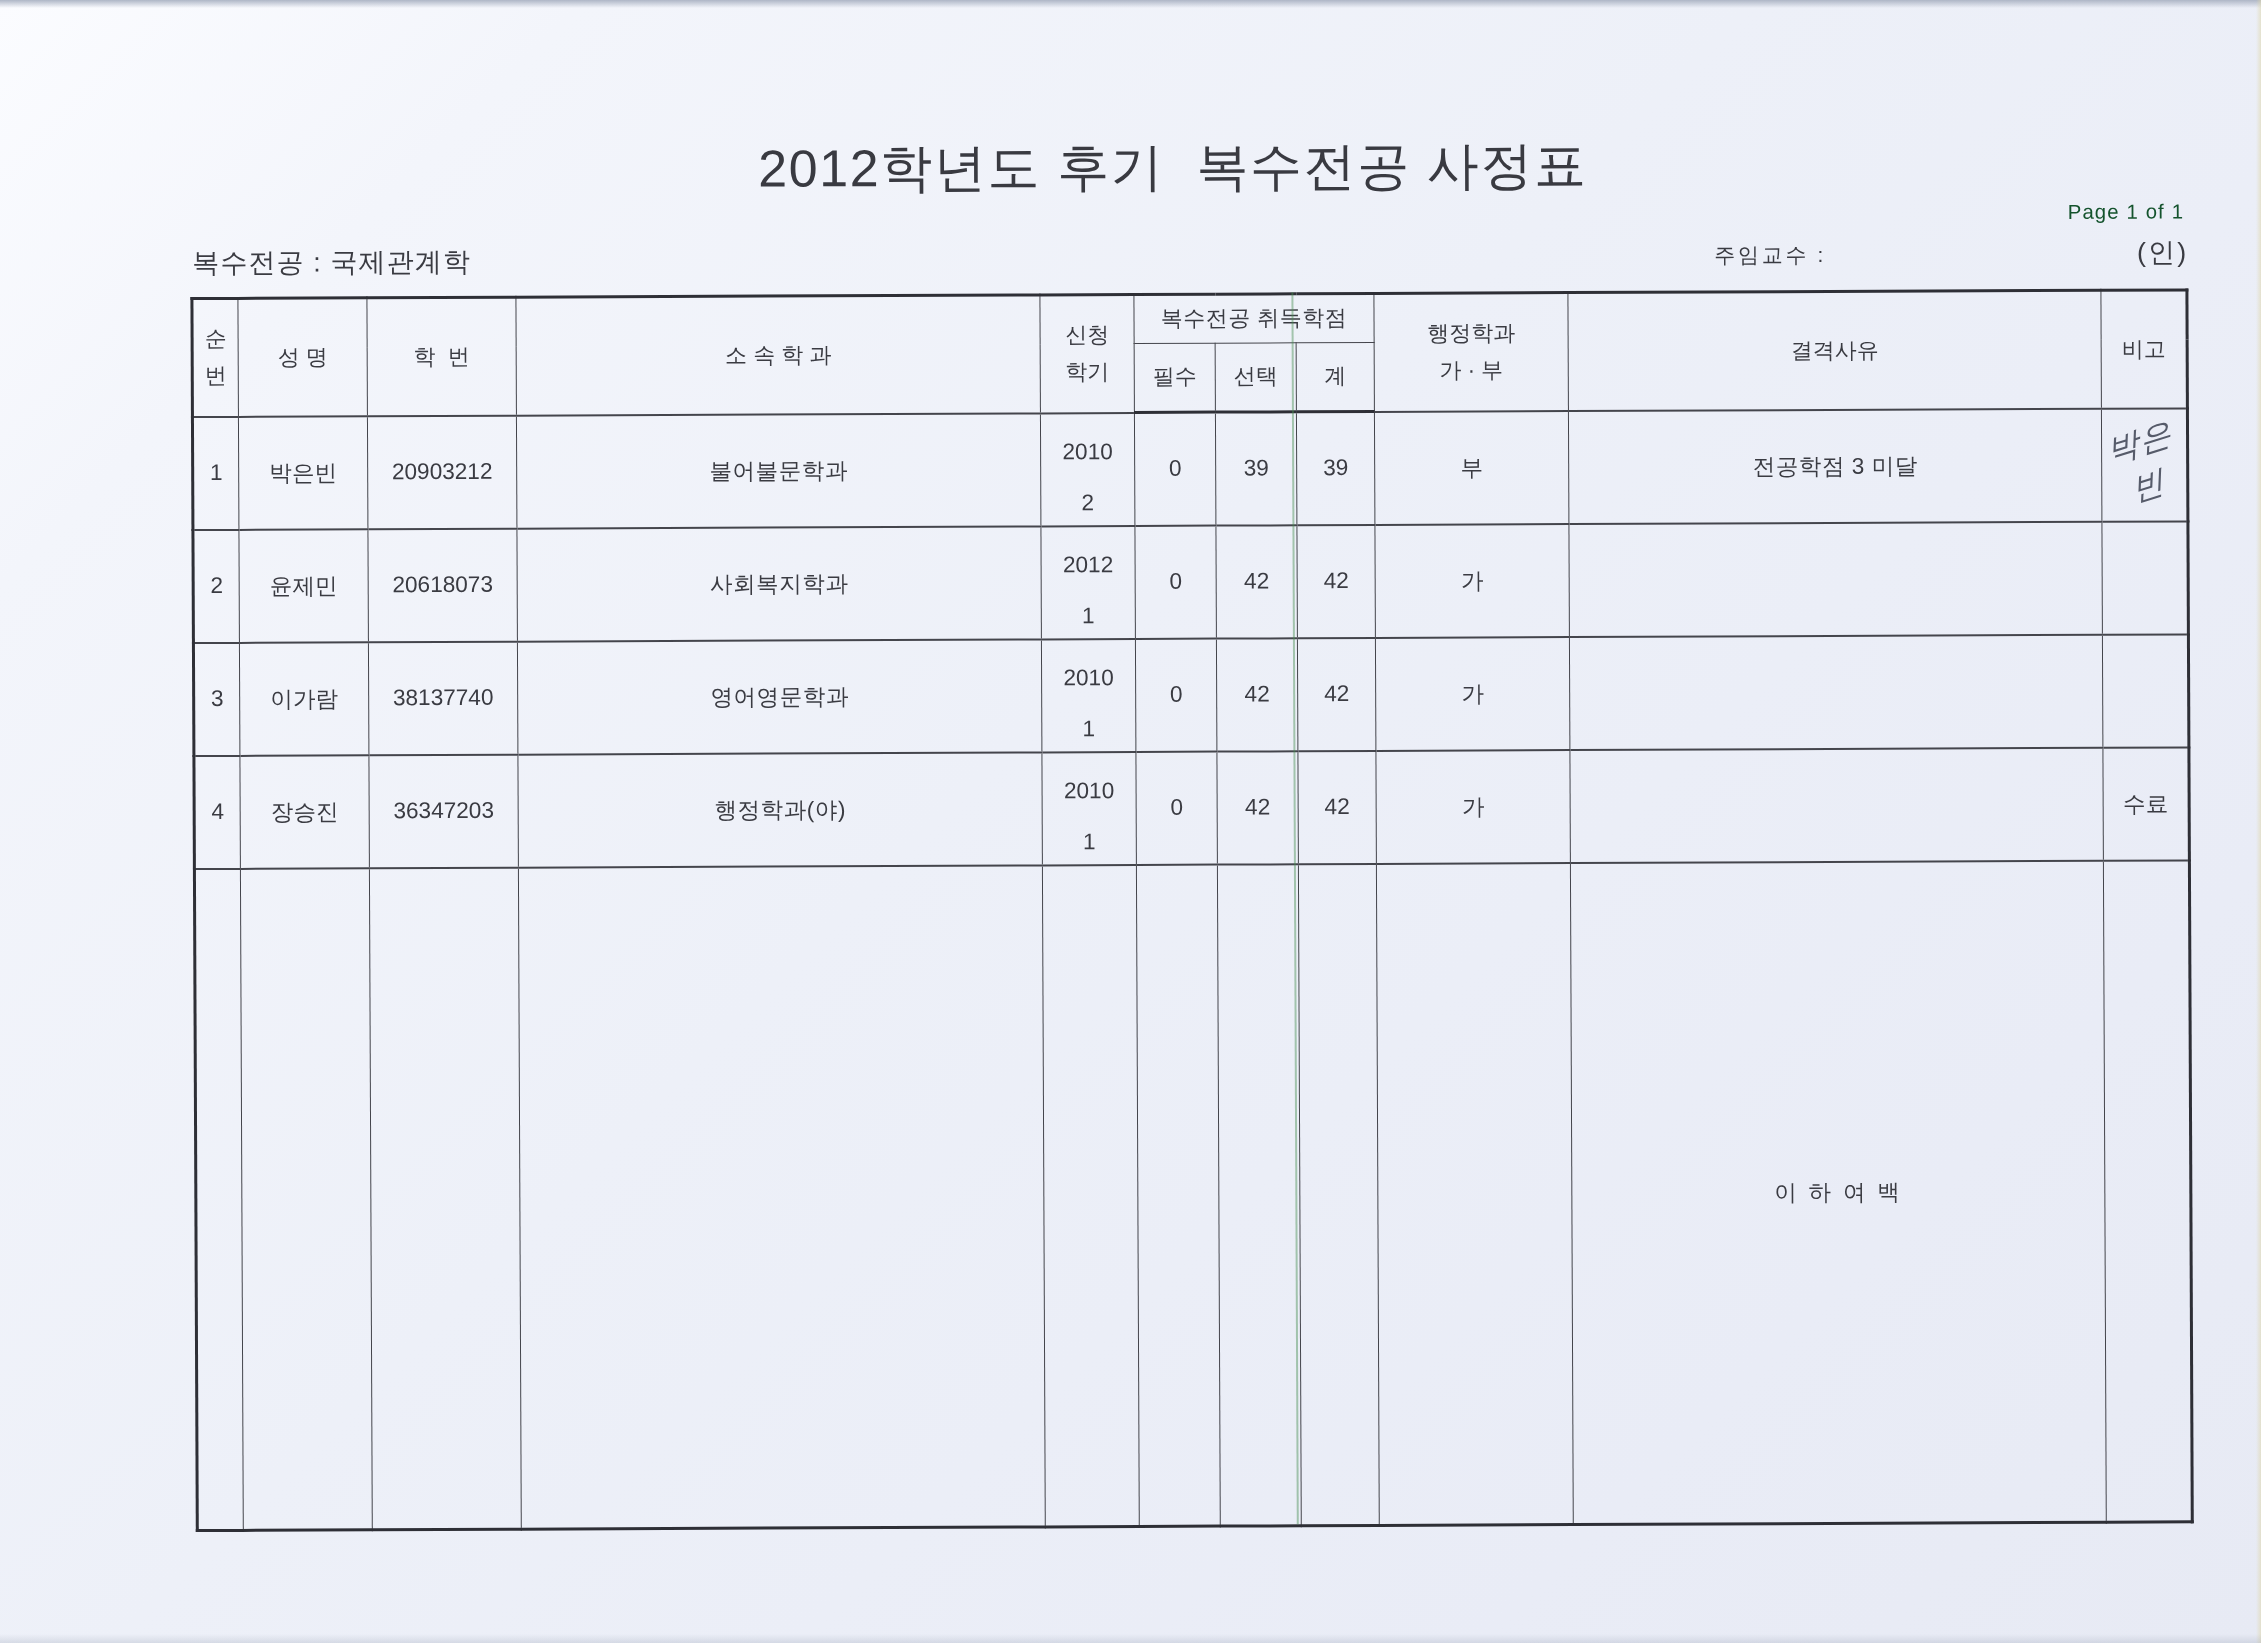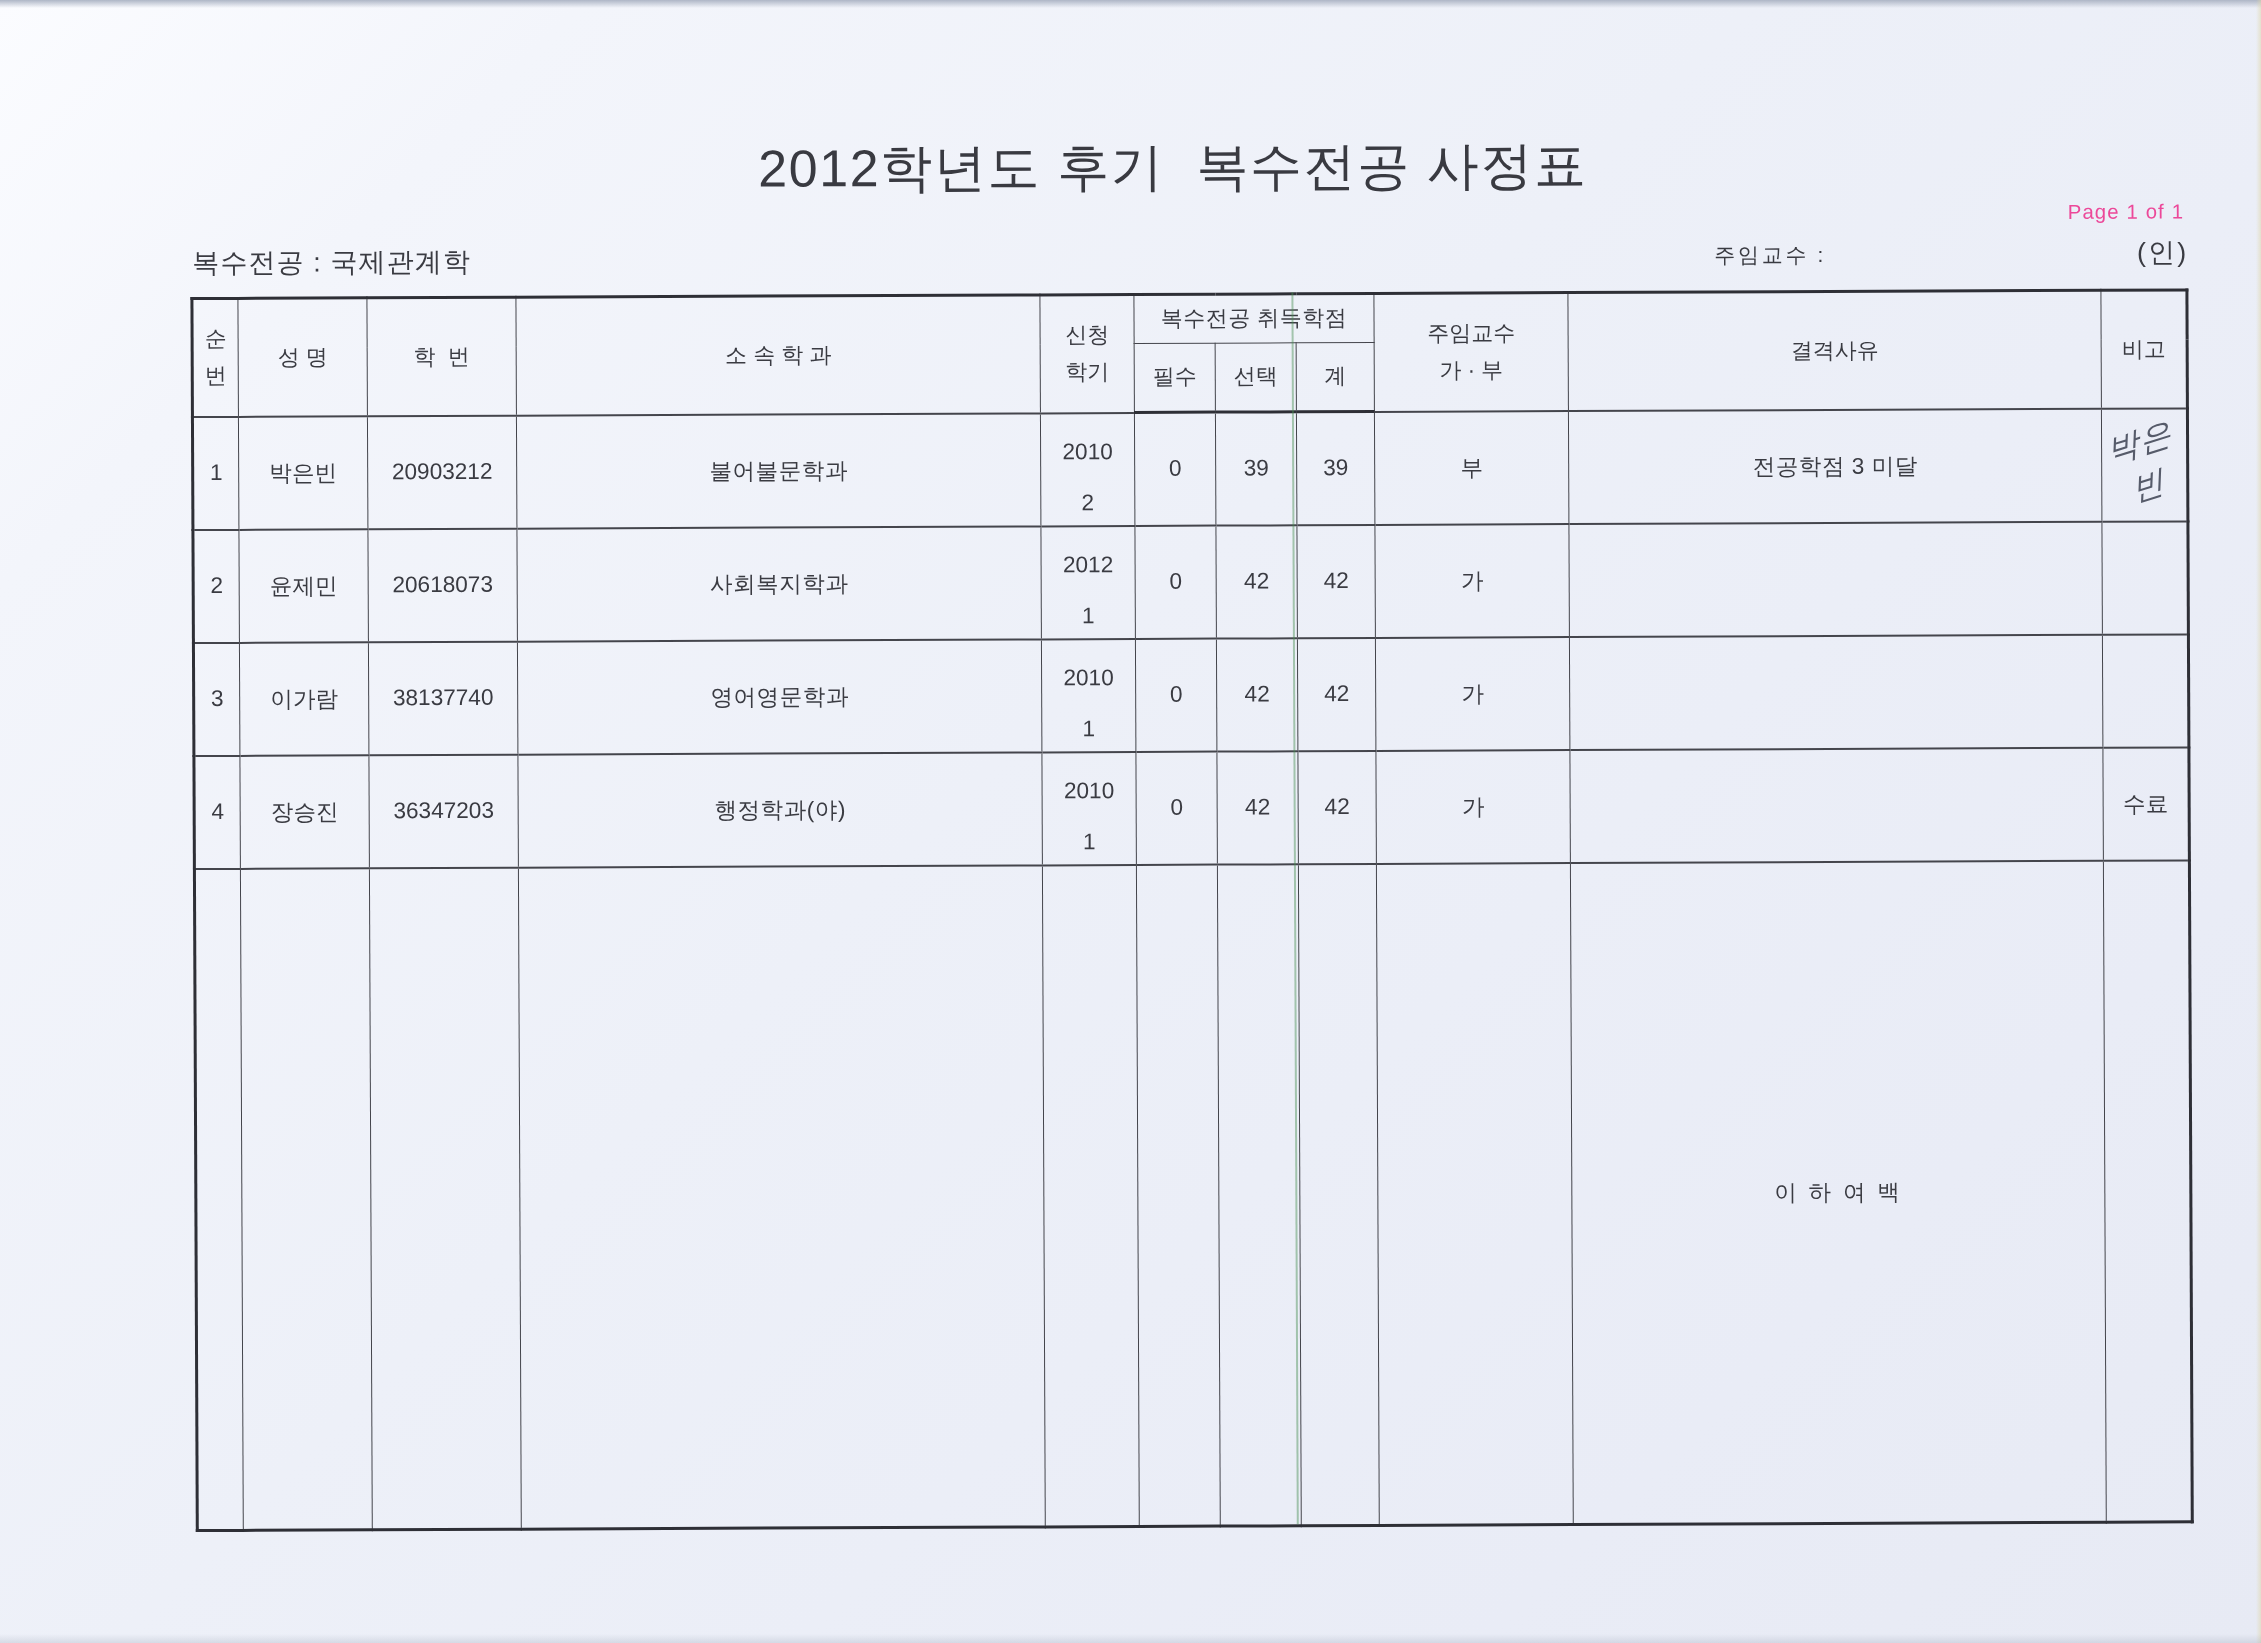--- a/index.html
+++ b/index.html
@@ -32,21 +32,21 @@
     transform-origin: 50% 40%;
   }
   .title {
     position: absolute; top: 133px; left: 0; width: 100%;
     text-align: center; text-indent: 89px;
     font-size: 52px; letter-spacing: 1.6px; white-space: pre;
     color: #393a41;
   }
   .page-indicator {
     position: absolute; top: 205px; right: 75px;
-    font-size: 20.4px; letter-spacing: 1.1px; color: #ec4899;
+    font-size: 20.4px; letter-spacing: 1.1px; color: #14532d;
   }
   .info-major {
     position: absolute; top: 241px; left: 194px;
     font-size: 27px; letter-spacing: 1.1px; white-space: pre;
   }
   .info-advisor {
     position: absolute; top: 244px; left: 1716px;
     font-size: 21px; letter-spacing: 2.7px; white-space: pre;
   }
   .info-seal {
@@ -134,21 +134,21 @@
     <thead>
       <tr class="h1">
         <th rowspan="2">순
 번</th>
         <th rowspan="2">성 명</th>
         <th rowspan="2">학  번</th>
         <th rowspan="2">소 속 학 과</th>
         <th rowspan="2">신청
 학기</th>
         <th colspan="3" class="group-h">복수전공 취득학점</th>
-        <th rowspan="2">주임교수
+        <th rowspan="2">행정학과
 가 · 부</th>
         <th rowspan="2">결격사유</th>
         <th rowspan="2">비고</th>
       </tr>
       <tr class="h2">
         <th>필수</th>
         <th>선택</th>
         <th>계</th>
       </tr>
     </thead>

